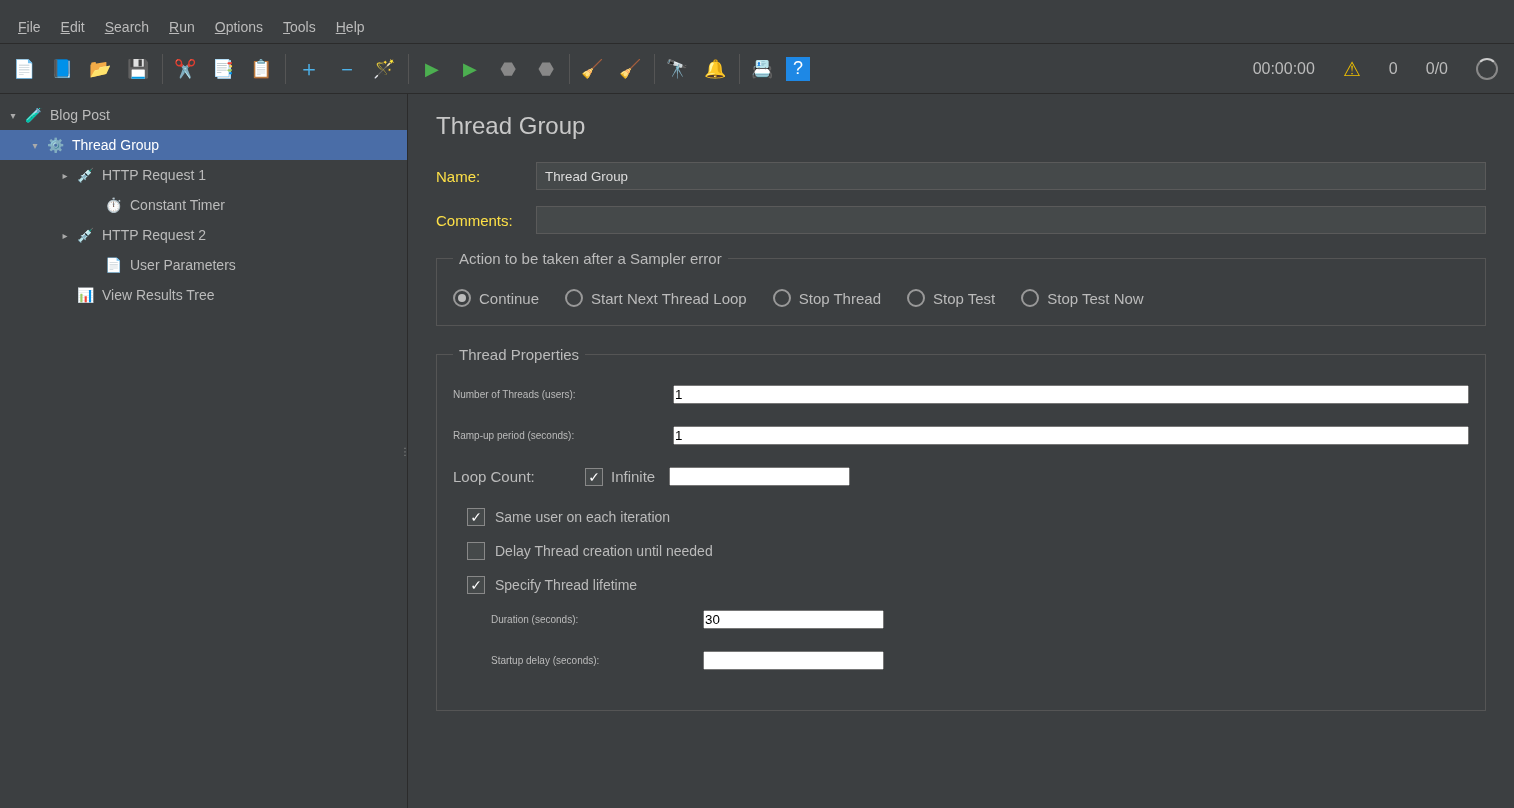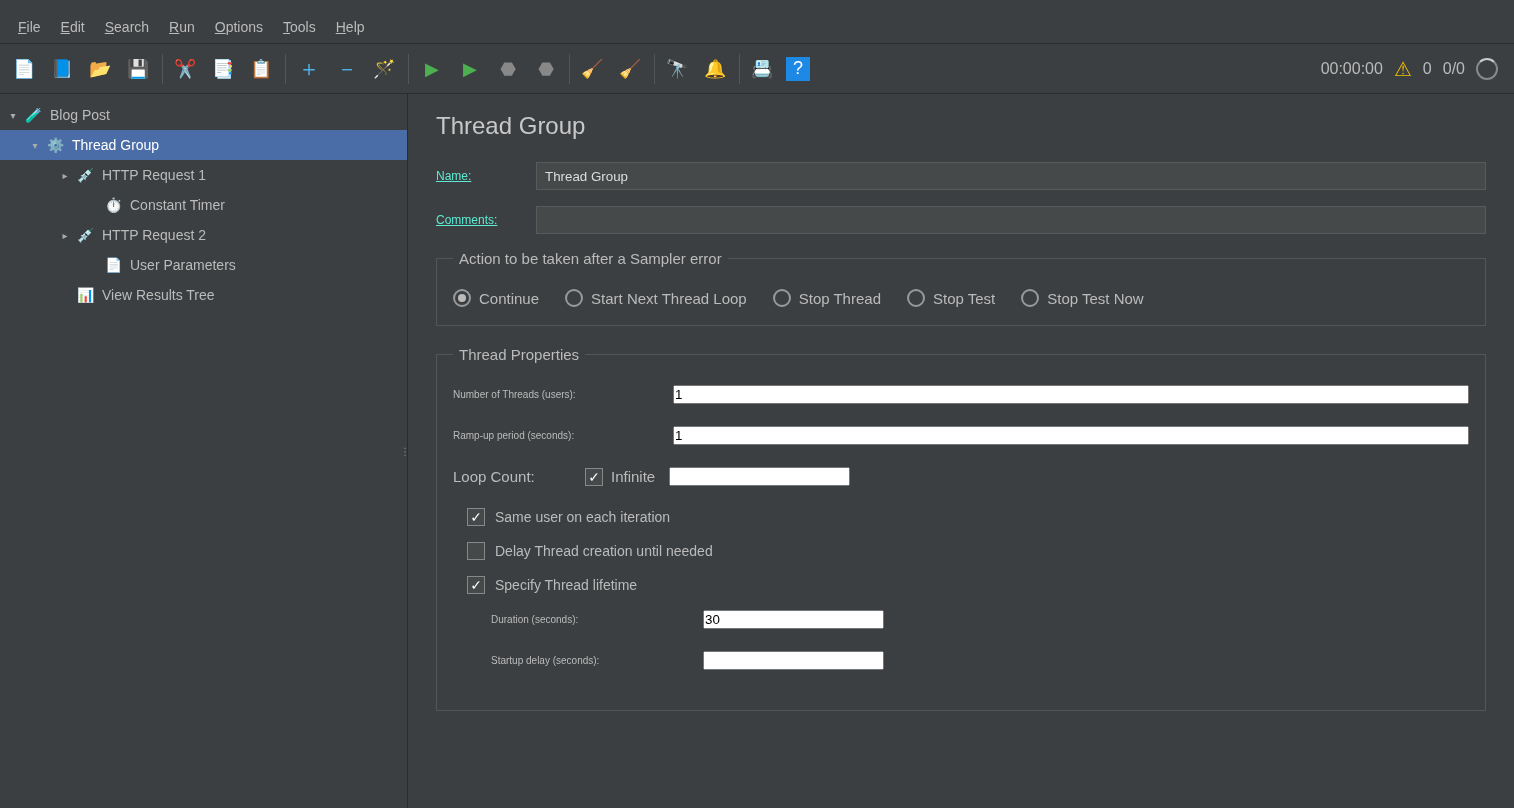--- a/index.html
+++ b/index.html
@@ -34,21 +34,21 @@
   padding: 0 6px;
   border-bottom: 1px solid #2b2b2b;
 }
 .tb-group { display: flex; align-items: center; gap: 8px; padding: 0 4px; }
 .tb-sep { width: 1px; height: 30px; background: #555; margin: 0 4px; }
 .tb-icon {
   width: 30px; height: 30px; display:flex; align-items:center; justify-content:center;
   font-size: 18px; cursor: default;
 }
 .tb-spacer { flex: 1; }
-.status-right { display:flex; align-items:center; gap: 11px; font-size: 16px; color:#bbbbbb; padding-right: 10px; }
+.status-right { display:flex; align-items:center; gap: 28px; font-size: 16px; color:#bbbbbb; padding-right: 10px; }
 .status-warn { color:#f0c000; font-size:20px; }
 .status-spin { width:22px; height:22px; border:2px solid #888; border-top-color:#ccc; border-radius:50%; }
 
 .main-split { display:flex; flex:1; overflow:hidden; }
 .tree-panel {
   width: 408px;
   border-right: 1px solid #2b2b2b;
   position: relative;
 }
 .tree { padding-top: 6px; }
@@ -69,21 +69,21 @@
 
 .grip { position:absolute; right:-4px; top:50%; transform:translateY(-50%); color:#888; font-size:10px; letter-spacing:1px; }
 
 .editor {
   flex:1;
   padding: 18px 28px;
   overflow: auto;
 }
 .editor h1 { font-weight: 400; font-size: 24px; color:#c8c8c8; margin-bottom: 22px; }
 .form-row { display:flex; align-items:center; margin-bottom: 16px; }
-.form-row label.lbl { width: 100px; color:#5eead4; font-size:12px;text-decoration:underline; }
+.form-row label.lbl { width: 100px; color:#fde047; font-size:15px; }
 .form-row input.text {
   flex:1; height:28px; background:#45494a; border:1px solid #5a5a5a; color:#ddd; padding:0 8px;
 }
 fieldset {
   border:1px solid #555;
   margin: 10px 0 20px 0;
   padding: 22px 16px 18px 16px;
 }
 fieldset legend { color:#bbbbbb; padding:0 6px; font-size:15px; }
 .radio-row { display:flex; align-items:center; gap: 26px; }

